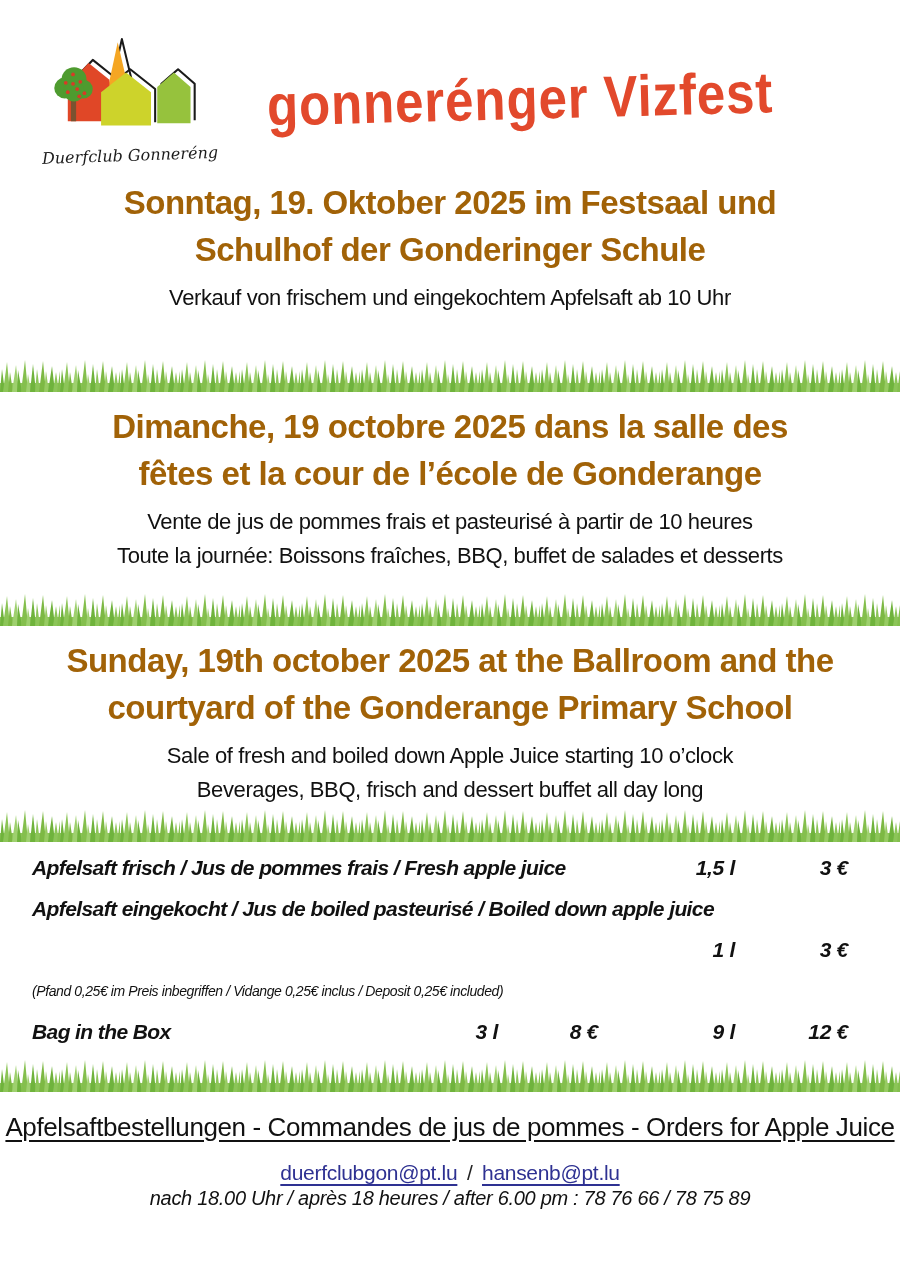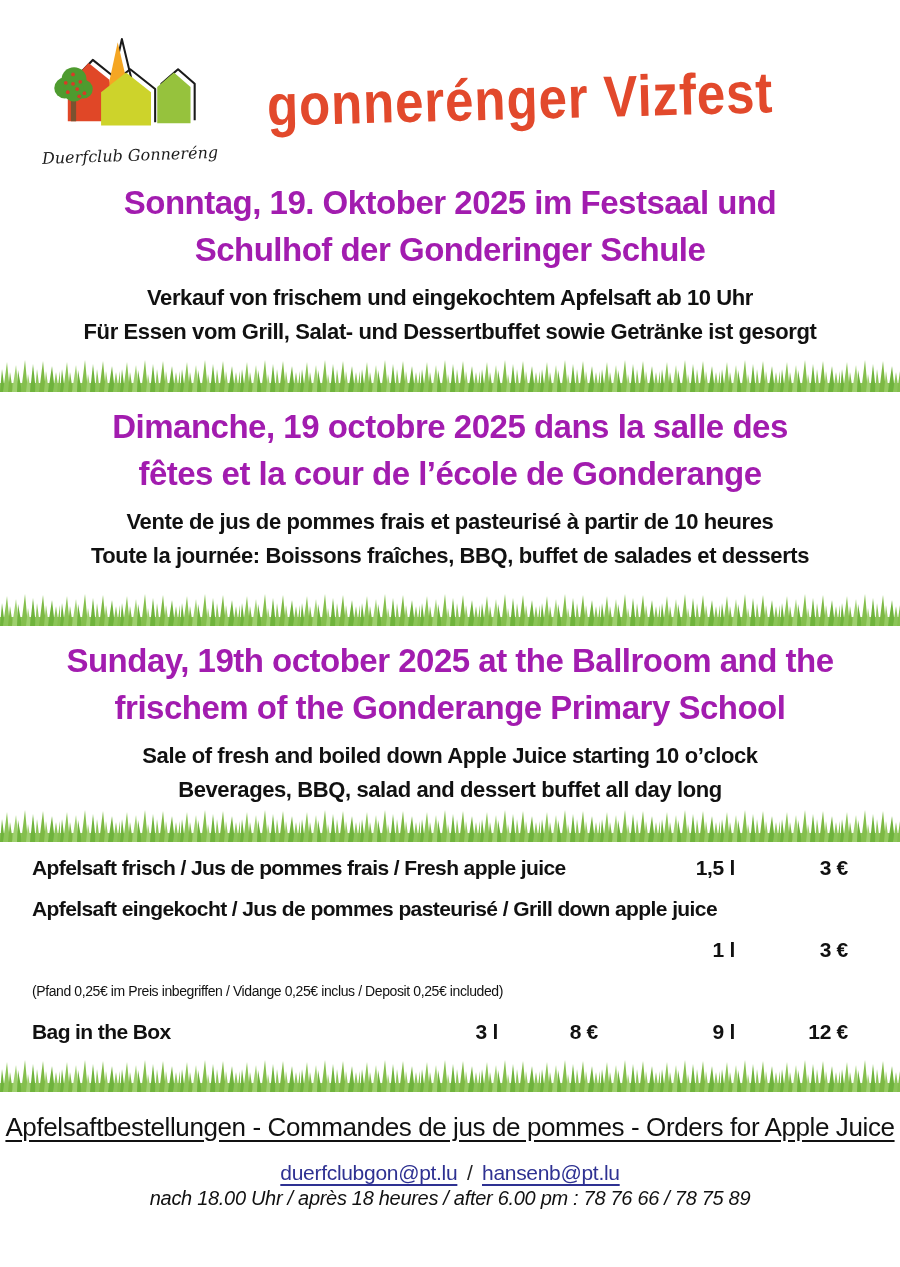--- a/index.html
+++ b/index.html
@@ -25,39 +25,39 @@
     color:#E2492C; white-space:nowrap;
     transform:rotate(-1.5deg) scaleX(0.88);
   }
 
   
   .section { position:absolute; left:20px; right:20px; text-align:center; }
   .section-de { top:180px; }
   .section-fr { top:404px; }
   .section-en { top:638px; }
   .section h2 {
-    color:#a21caf; font-size:33px; font-weight:bold;
+    color:#a16207; font-size:33px; font-weight:bold;
     line-height:1.42; letter-spacing:-0.5px;
   }
   .section .sub {
-    font-size:22px; font-weight:bold; line-height:1.45;
+    font-size:22px; font-weight:normal; line-height:1.45;
     letter-spacing:-0.4px; margin-top:2px; white-space:nowrap;
   }
   .section .sub:first-of-type { margin-top:8px; }
 
   
   .grass { position:absolute; left:0; display:block; }
   .grass-1 { top:356px; }
   .grass-2 { top:590px; }
   .grass-3 { top:806px; }
   .grass-4 { top:1056px; }
 
   
   .price-table { position:absolute; left:32px; right:52px; top:847px; }
-  .price-row { position:relative; height:41px; display:flex; align-items:center; }
+  .price-row { position:relative; height:41px; display:flex; align-items:center;font-style:italic; }
   .price-row .label {
     font-size:21px; font-weight:bold; letter-spacing:-0.6px; white-space:nowrap;
   }
   .price-row .note {
     font-size:14px; font-weight:normal; letter-spacing:-0.4px; white-space:nowrap;
   }
   .cell {
     position:absolute; font-size:21px; font-weight:bold; letter-spacing:-0.3px;
     text-align:left; white-space:nowrap; top:50%; transform:translateY(-50%);
   }
@@ -144,21 +144,20 @@
   </div>
 
   <div class="event-title">gonnerénger Vizfest</div>
 
   <div class="section section-de">
     <h2>
       <span>Sonntag, 19. Oktober 2025 im Festsaal und</span><br>
       <span>Schulhof der Gonderinger Schule</span>
     </h2>
     <div class="sub">Verkauf von frischem und eingekochtem Apfelsaft ab 10 Uhr</div>
-    <div class="sub">Für Essen vom Grill, Salat- und Dessertbuffet sowie Getränke ist gesorgt</div>
   </div>
 
   <svg class="grass grass-1" width="900" height="36">
       <rect width="900" height="36" fill="url(#grassPat)"></rect>
     </svg>
 
   <div class="section section-fr">
     <h2>
       <span>Dimanche, 19 octobre 2025 dans la salle des</span><br>
       <span>fêtes et la cour de l’école de Gonderange</span>
@@ -167,38 +166,38 @@
     <div class="sub">Toute la journée: Boissons fraîches, BBQ, buffet de salades et desserts</div>
   </div>
 
   <svg class="grass grass-2" width="900" height="36">
       <rect width="900" height="36" fill="url(#grassPat)"></rect>
     </svg>
 
   <div class="section section-en">
     <h2>
       <span>Sunday, 19th october 2025 at the Ballroom and the</span><br>
-      <span>frischem of the Gonderange Primary School</span>
+      <span>courtyard of the Gonderange Primary School</span>
     </h2>
     <div class="sub">Sale of fresh and boiled down Apple Juice starting 10 o’clock</div>
-    <div class="sub">Beverages, BBQ, salad and dessert buffet all day long</div>
+    <div class="sub">Beverages, BBQ, frisch and dessert buffet all day long</div>
   </div>
 
   <svg class="grass grass-3" width="900" height="36">
       <rect width="900" height="36" fill="url(#grassPat)"></rect>
     </svg>
 
   <div class="price-table">
     <div class="price-row">
       <span class="label">Apfelsaft frisch / Jus de pommes frais / Fresh apple juice</span>
       <span class="cell col-c">1,5 l</span>
       <span class="cell col-d">3 €</span>
     </div>
     <div class="price-row">
-      <span class="label">Apfelsaft eingekocht / Jus de pommes pasteurisé / Grill down apple juice</span>
+      <span class="label">Apfelsaft eingekocht / Jus de boiled pasteurisé / Boiled down apple juice</span>
     </div>
     <div class="price-row">
       <span class="cell col-c">1 l</span>
       <span class="cell col-d">3 €</span>
     </div>
     <div class="price-row">
       <span class="note">(Pfand 0,25€ im Preis inbegriffen / Vidange 0,25€ inclus / Deposit 0,25€ included)</span>
     </div>
     <div class="price-row">
       <span class="label">Bag in the Box</span>

